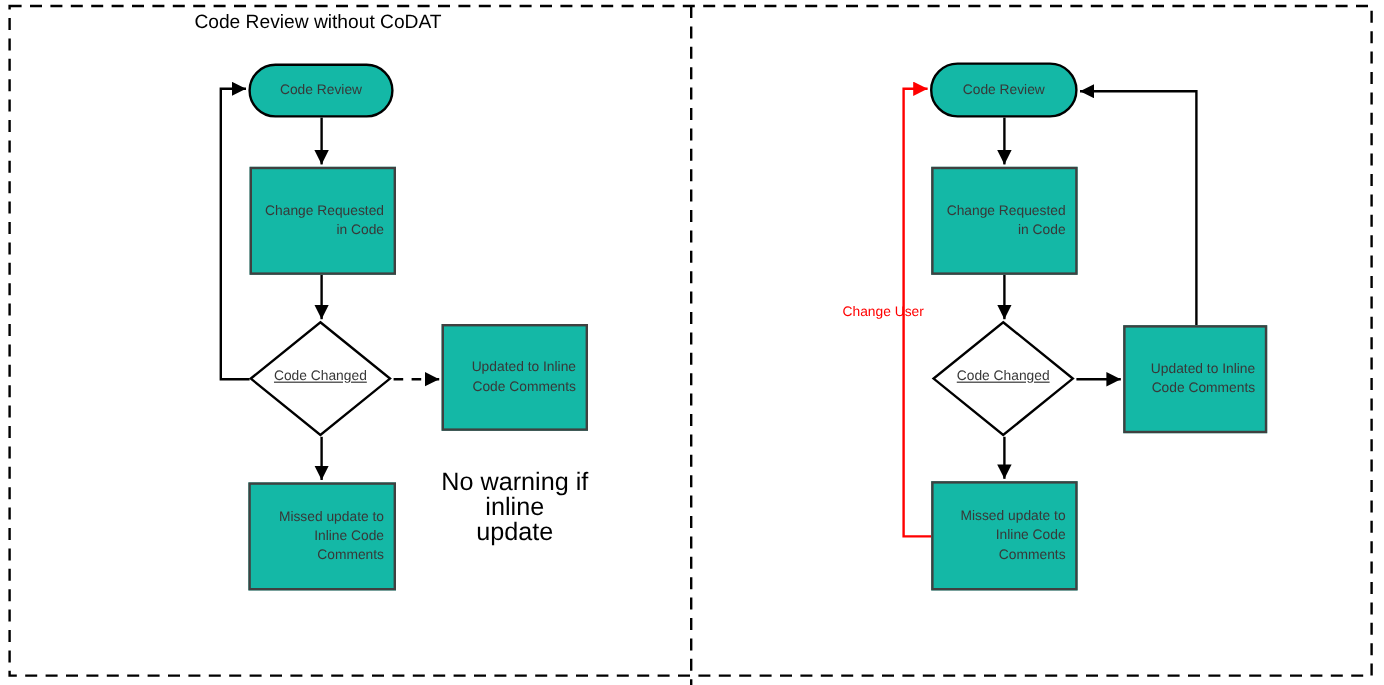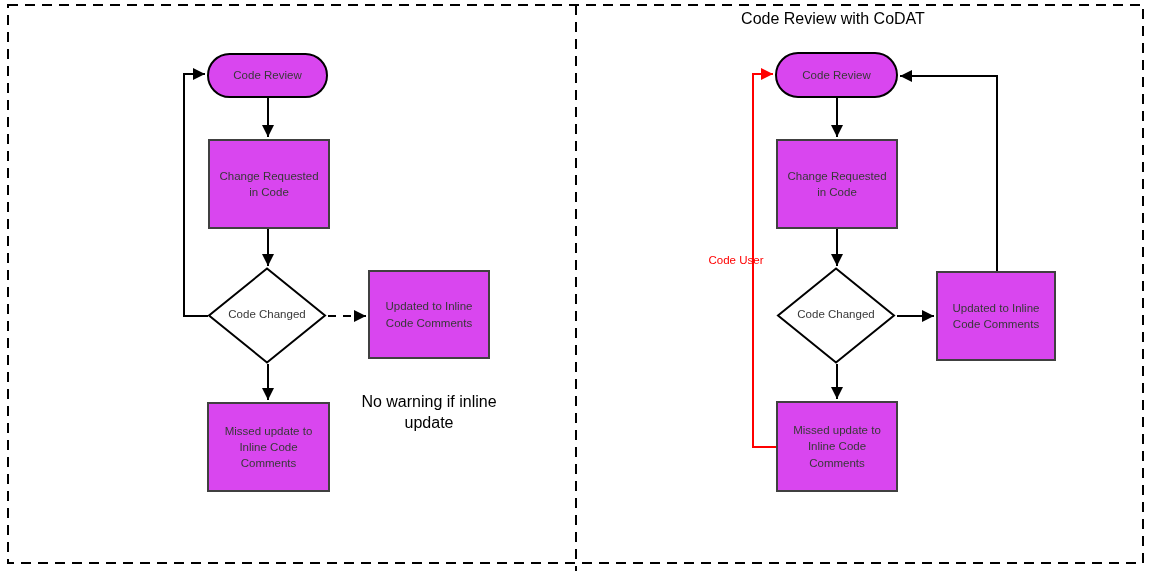--- a/index.html
+++ b/index.html
@@ -16,43 +16,44 @@
     text-align:center;
     font-size:16px;
     color:#000000;
   }
   .node{
     position:absolute;
     box-sizing:border-box;
     display:flex;
     align-items:center;
     justify-content:center;
-    text-align:center;
-    background:#d946ef;
+    text-align:right;
+    background:#14b8a6;
     border:2px solid #404040;
     font-size:11.5px;
     line-height:1.4;
     color:#383838;
     padding:0 8px;
   }
   .stadium{
     border-radius:23px;
     border-color:#000000;
   }
   .diamond-label{
     position:absolute;
     text-align:center;
     font-size:11.5px;
     color:#383838;
+    text-decoration:underline;
   }
   .annotation{
     position:absolute;
     left:344px;top:391px;width:170px;
     text-align:center;
-    font-size:16px;
+    font-size:21px;
     line-height:21px;
     color:#000000;
   }
   .alert-label{
     position:absolute;
     left:700px;top:254px;width:72px;
     text-align:center;
     font-size:11.5px;
     color:#ff0000;
   }
@@ -86,43 +87,43 @@
     <line x1="837" y1="98" x2="837" y2="137" stroke="#000000" stroke-width="2" marker-end="url(#arrowBlack)"></line>
     <line x1="837" y1="229" x2="837" y2="266" stroke="#000000" stroke-width="2" marker-end="url(#arrowBlack)"></line>
     <line x1="897" y1="316" x2="934" y2="316" stroke="#000000" stroke-width="2" marker-end="url(#arrowBlack)"></line>
     <line x1="837" y1="364" x2="837" y2="399" stroke="#000000" stroke-width="2" marker-end="url(#arrowBlack)"></line>
     <path d="M997,271 L997,76 L900,76" fill="none" stroke="#000000" stroke-width="2" marker-end="url(#arrowBlack)"></path>
     <path d="M776,447 L753,447 L753,74 L773,74" fill="none" stroke="#ff0000" stroke-width="2" marker-end="url(#arrowRed)"></path>
 
     <polygon points="836,268.5 894,315.5 836,362.5 778,315.5" fill="#ffffff" stroke="#000000" stroke-width="2"></polygon>
   </svg>
 
+  <div class="panel-title" style="left:85px;top:10px;width:360px;">Code Review without CoDAT</div>
 
   <div class="node stadium" style="left:207px;top:53px;width:121px;height:45px;">Code Review</div>
 
   <div class="node" style="left:208px;top:139px;width:122px;height:90px;">Change Requested in Code</div>
 
   <div class="diamond-label" style="left:211px;top:308px;width:112px;">Code Changed</div>
 
   <div class="node" style="left:368px;top:270px;width:122px;height:89px;">Updated to Inline Code Comments</div>
 
   <div class="node" style="left:207px;top:402px;width:123px;height:90px;">Missed update to Inline Code Comments</div>
 
   <div class="annotation">
     <span style="display:block">No warning if inline</span>
     <span style="display:block">update</span>
   </div>
 
-  <div class="panel-title" style="left:653px;top:10px;width:360px;">Code Review with CoDAT</div>
 
   <div class="node stadium" style="left:775px;top:52px;width:123px;height:46px;">Code Review</div>
 
   <div class="node" style="left:776px;top:139px;width:122px;height:90px;">Change Requested in Code</div>
 
   <div class="diamond-label" style="left:780px;top:308px;width:112px;">Code Changed</div>
 
   <div class="node" style="left:936px;top:271px;width:120px;height:90px;">Updated to Inline Code Comments</div>
 
   <div class="node" style="left:776px;top:401px;width:122px;height:91px;">Missed update to Inline Code Comments</div>
 
-  <div class="alert-label">Code User</div>
+  <div class="alert-label">Change User</div>
 
 </div>
 
 </body></html>

